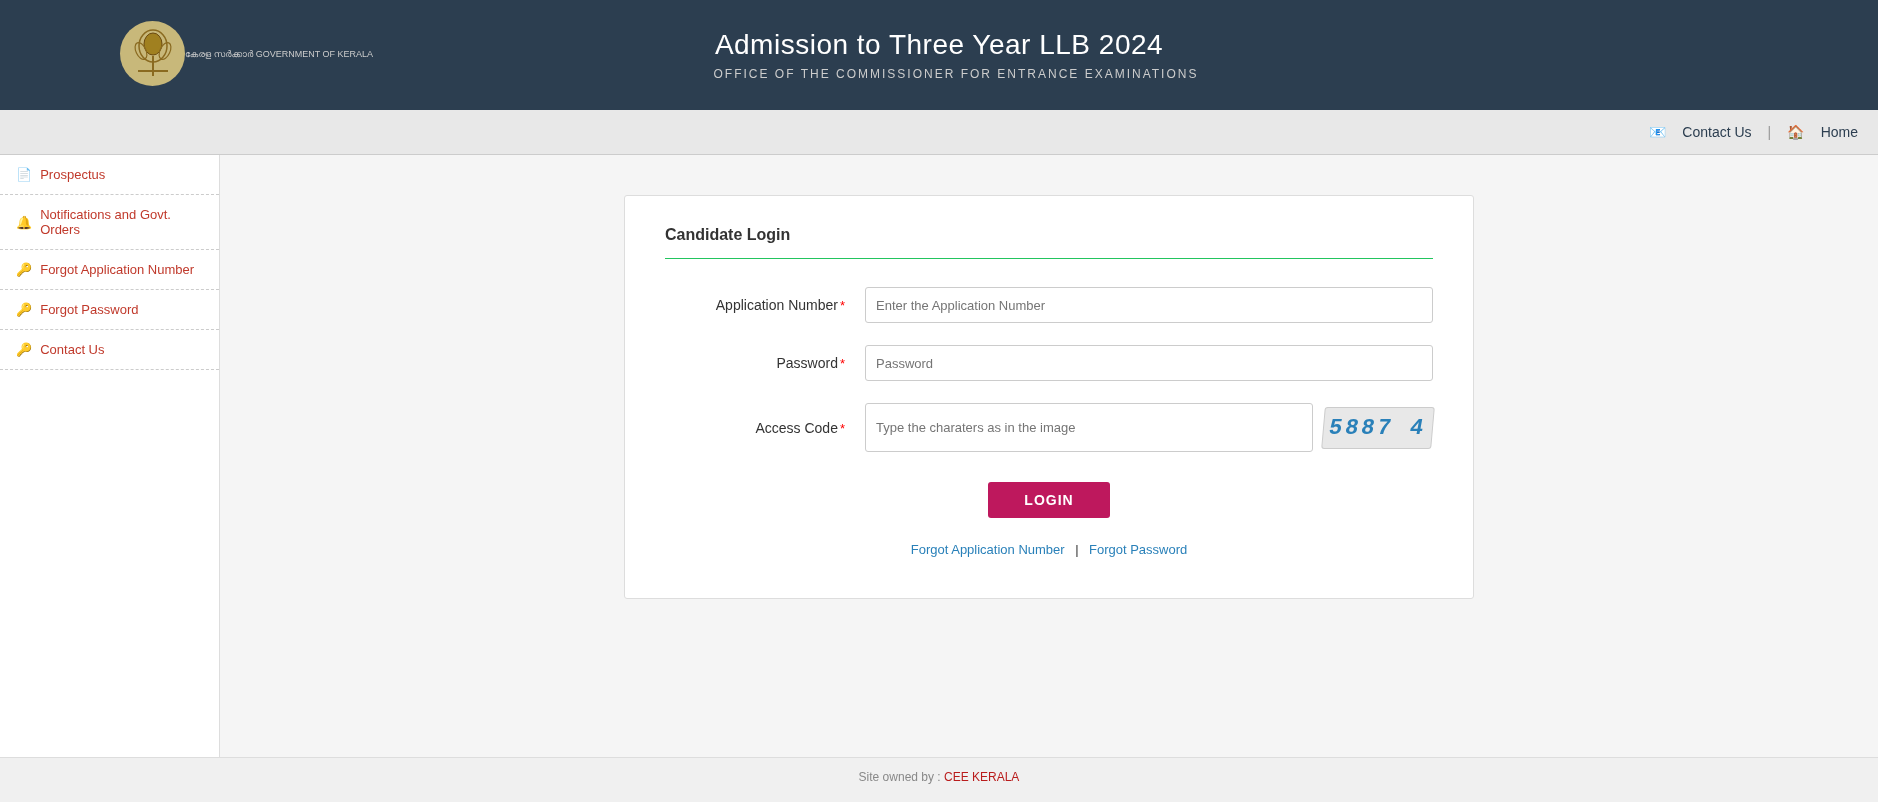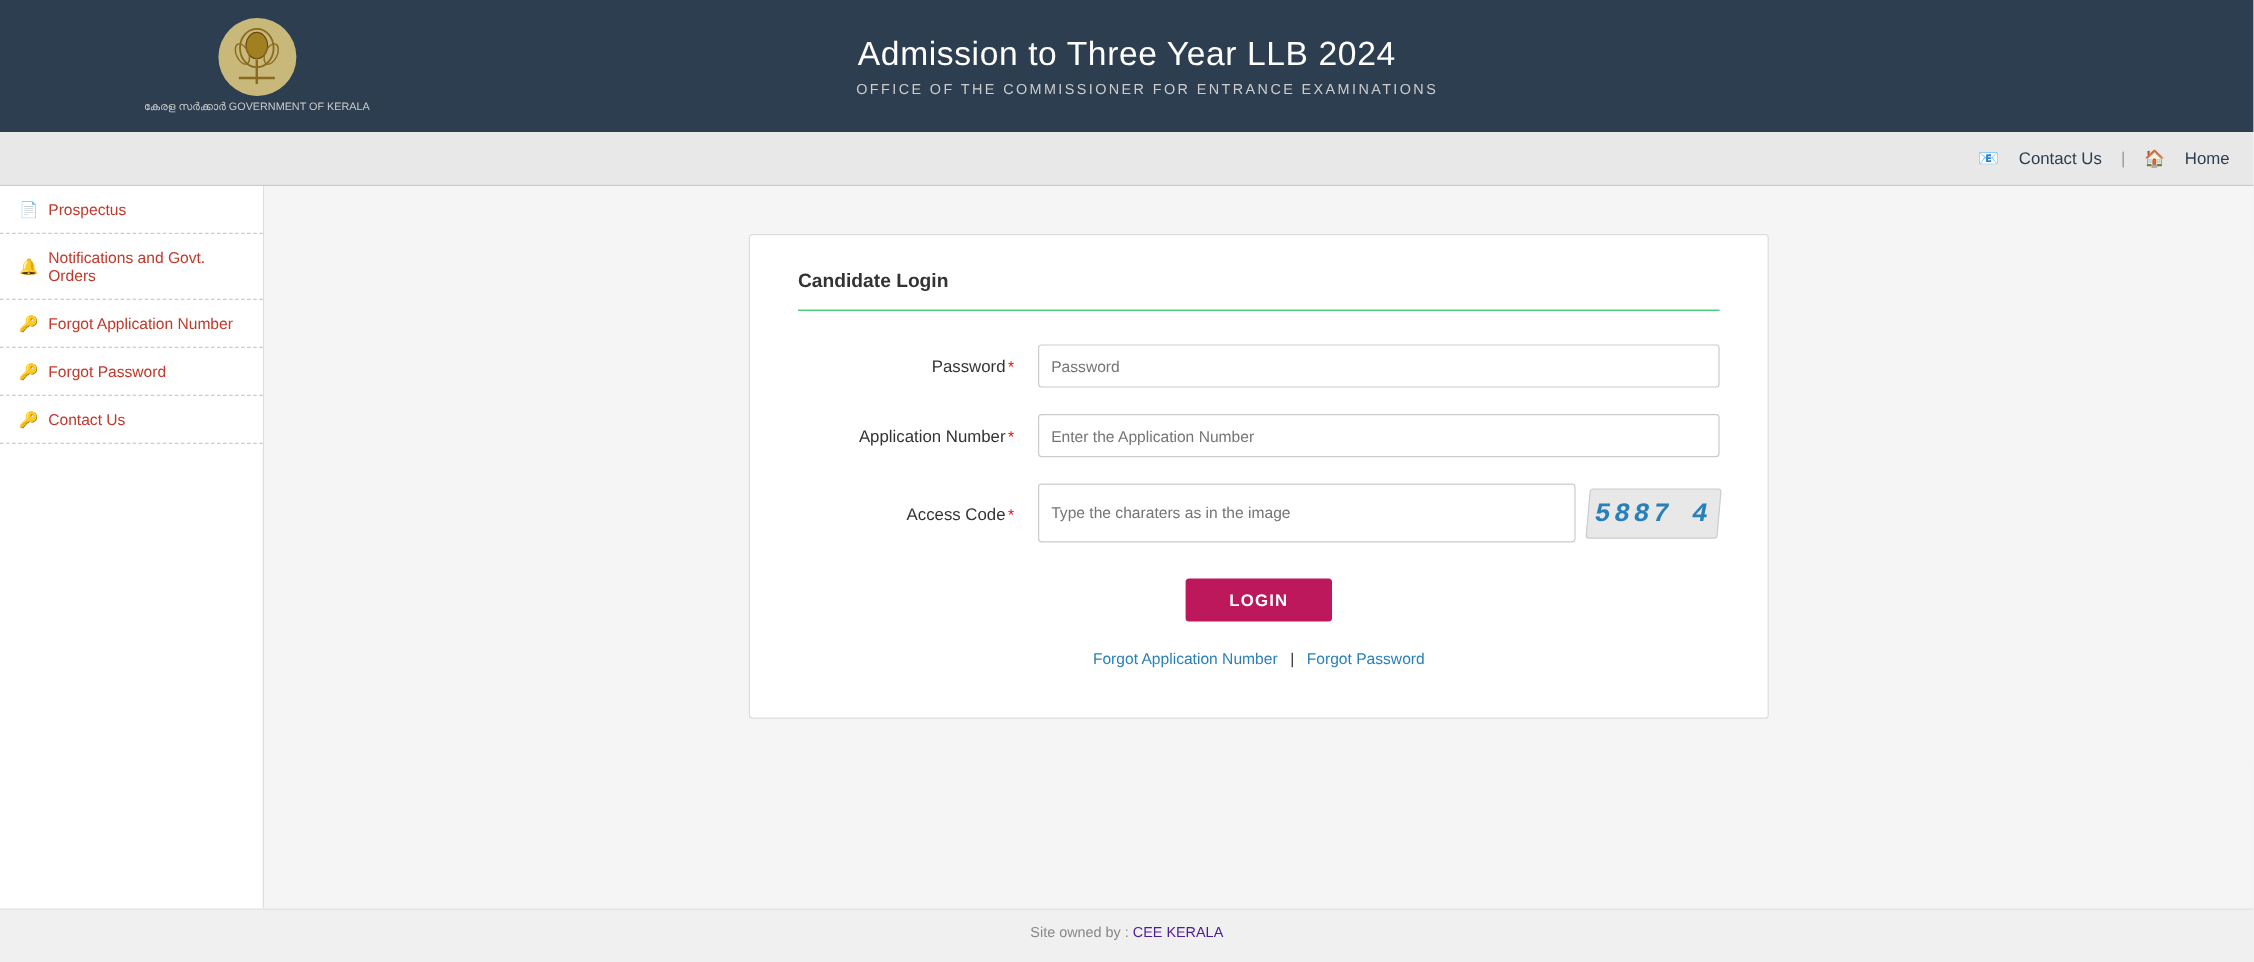--- a/index.html
+++ b/index.html
@@ -13,21 +13,21 @@
       align-items: center;
       justify-content: center;
       padding: 18px 20px;
       min-height: 110px;
       position: relative;
     }
     .header-logo {
       position: absolute;
       left: 120px;
       display: flex;
-      flex-direction: column;
+      flex-direction: row;
       align-items: center;
     }
     .logo-circle {
       width: 65px;
       height: 65px;
       background: #c8b87a;
       border-radius: 50%;
       display: flex;
       align-items: center;
       justify-content: center;
@@ -245,21 +245,21 @@
     
     .footer {
       background: #f0f0f0;
       border-top: 1px solid #ddd;
       text-align: center;
       padding: 12px;
       font-size: 12px;
       color: #888;
     }
     .footer a {
-      color: #4c1d95;
+      color: #b91c1c;
       text-decoration: none;
     }
   </style>
 </head>
 <body>
 
 <header class="header">
   <div class="header-logo">
     <div class="logo-circle">
 
@@ -315,30 +315,30 @@
       <span>Contact Us</span>
     </div>
   </aside>
 
   <main class="main-content">
     <div class="login-box">
       <div class="login-title">Candidate Login</div>
 
       <div class="form-row">
         <label class="form-label">
+          <span>Application Number</span><span class="required">*</span>
+        </label>
+        <input class="form-input" type="text" placeholder="Enter the Application Number" style="">
+      </div>
+
+      <div class="form-row">
+        <label class="form-label">
           <span>Password</span><span class="required">*</span>
         </label>
         <input class="form-input" type="password" placeholder="Password" style="">
-      </div>
-
-      <div class="form-row">
-        <label class="form-label">
-          <span>Application Number</span><span class="required">*</span>
-        </label>
-        <input class="form-input" type="text" placeholder="Enter the Application Number" style="">
       </div>
 
       <div class="form-row">
         <label class="form-label">
           <span>Access Code</span><span class="required">*</span>
         </label>
         <div class="captcha-row" style="flex:1;">
           <input class="captcha-input" type="text" placeholder="Type the charaters as in the image" style="">
           <div class="captcha-image">
             <span class="captcha-text">5887 4</span>

